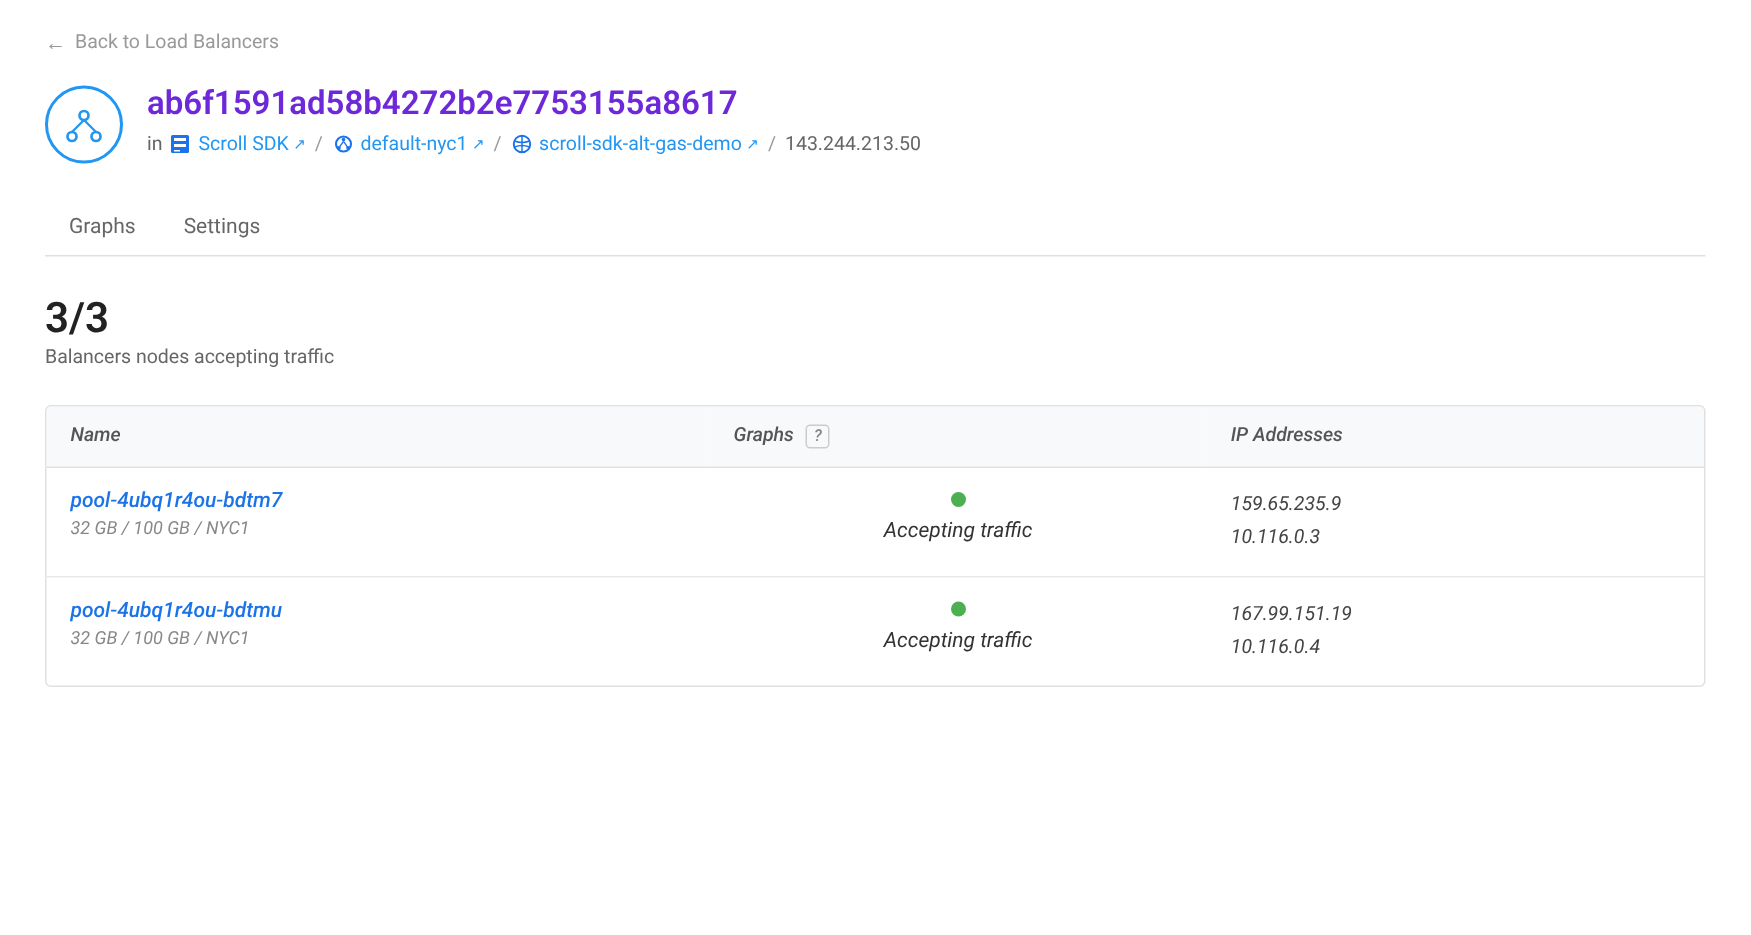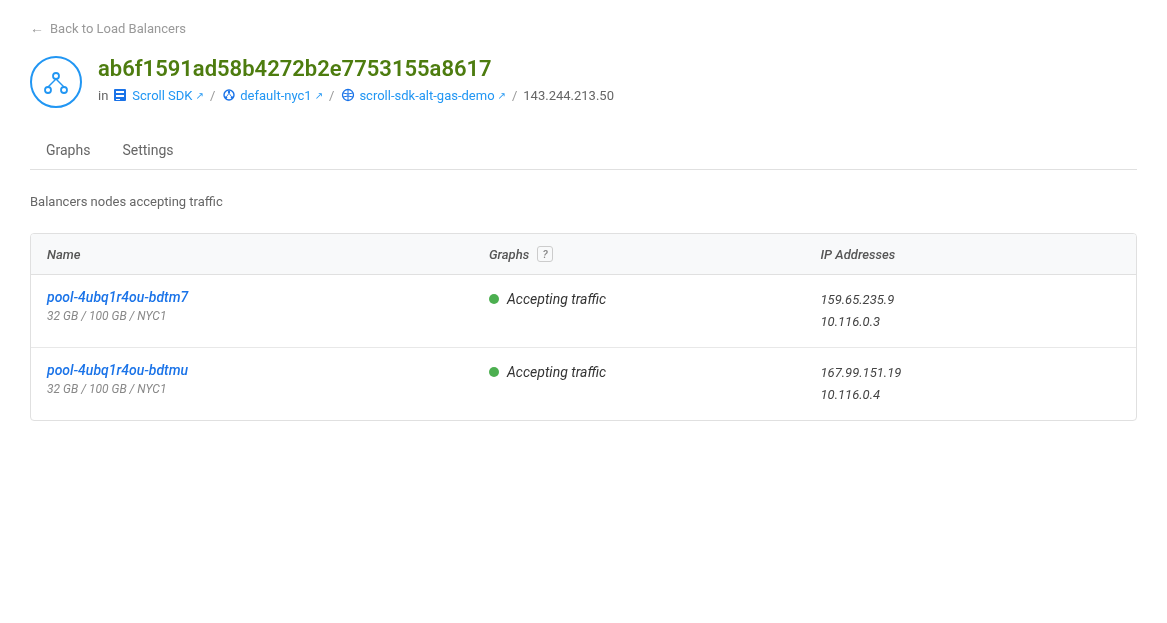--- a/index.html
+++ b/index.html
@@ -44,21 +44,21 @@
       justify-content: center;
       flex-shrink: 0;
     }
     .lb-icon svg {
       width: 28px;
       height: 28px;
     }
     .header-info h1 {
       font-size: 22px;
       font-weight: 600;
-      color: #4d7c0f;
+      color: #6d28d9;
       margin-bottom: 6px;
     }
     .breadcrumb {
       display: flex;
       align-items: center;
       gap: 4px;
       font-size: 13px;
       color: #666;
       flex-wrap: wrap;
     }
@@ -160,20 +160,21 @@
     .node-meta {
       font-size: 12px;
       color: #888;
       margin-top: 16px;
     }
     .status-cell {
       display: flex;
       align-items: center;
       gap: 8px;
       padding-top: 2px;
+      flex-direction: column;
     }
     .status-dot {
       width: 10px;
       height: 10px;
       border-radius: 50%;
       background: #4caf50;
       flex-shrink: 0;
     }
     .status-text {
       font-size: 14px;
@@ -273,20 +274,21 @@
       </div>
     </div>
   </div>
 
   <div class="tabs">
     <a class="tab">Graphs</a>
     <a class="tab">Settings</a>
   </div>
 
   <div class="stats-section">
+    <div class="stats-number">3/3</div>
     <div class="stats-label">Balancers nodes accepting traffic</div>
   </div>
 
   <div class="table-container">
     <table class="table">
       <thead>
         <tr>
           <th class="name-col">
             <span>Name</span>
           </th>

